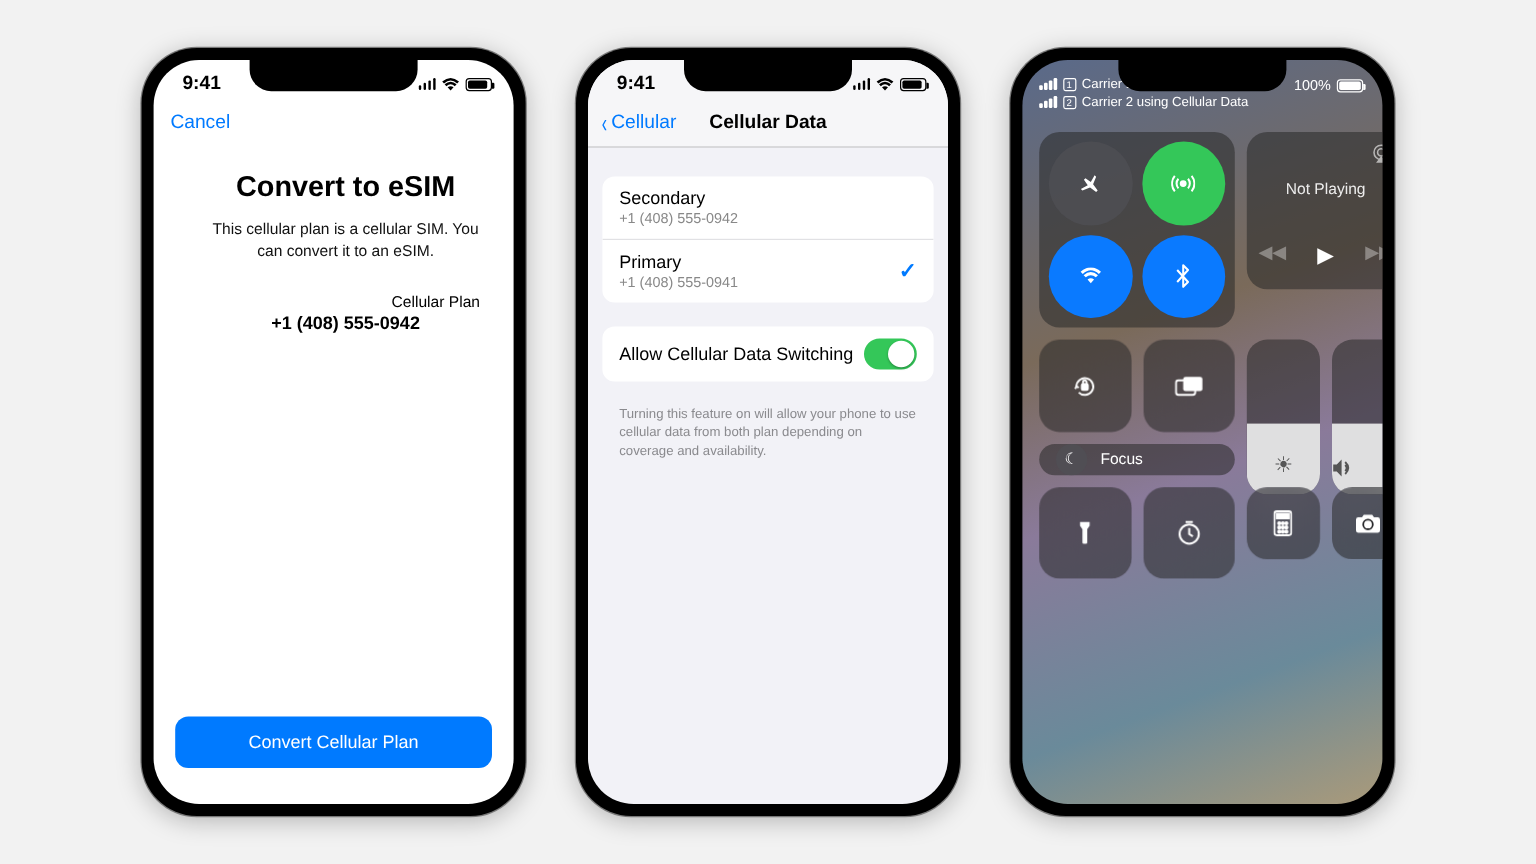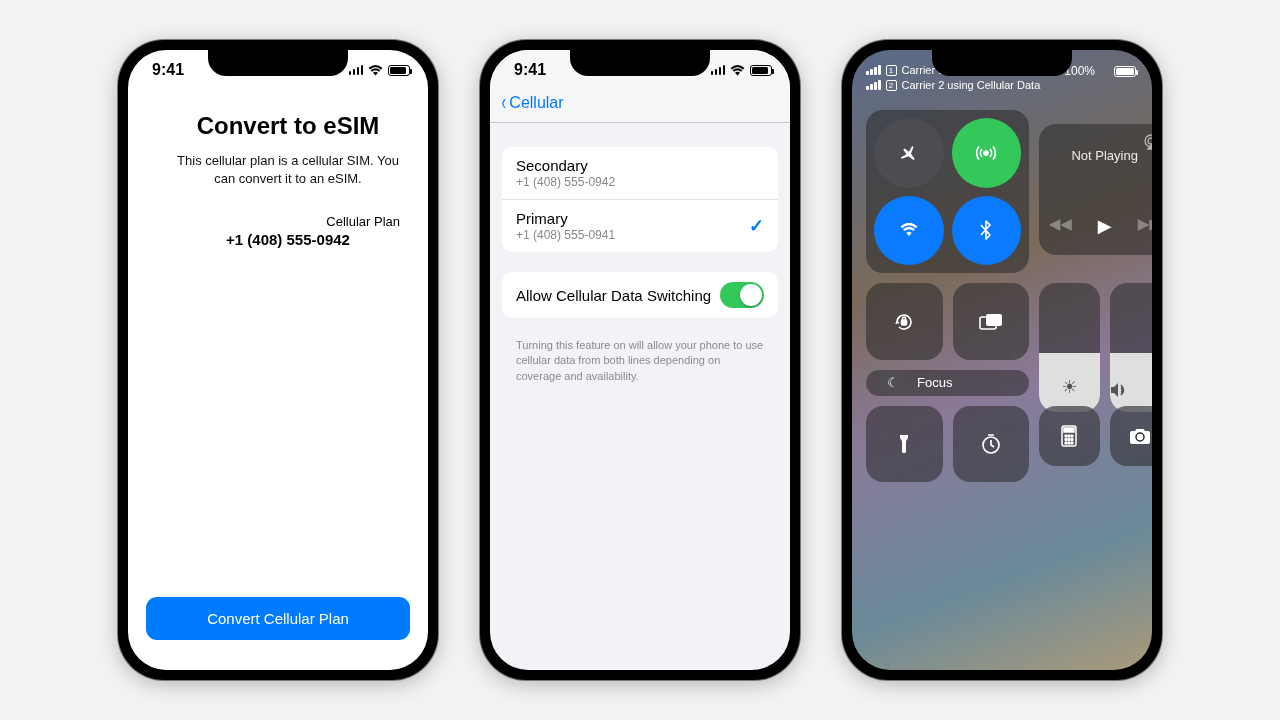--- a/index.html
+++ b/index.html
@@ -80,29 +80,29 @@
   .foot { font-size:11px; color:#8a8a8e; padding:0 14px; line-height:1.4;}
 
   
   .s3 {
     background: linear-gradient(160deg, #5a6a8a 0%, #7a6a5a 35%, #8a7a9a 55%, #6a8a9a 80%, #aa9a7a 100%);
   }
   .s3 .status3 { color:#fff; padding: 14px 14px 6px; font-size:11px; }
   .s3 .line { display:flex; align-items:center; gap:5px; margin-bottom:3px;}
   .s3 .line .sig { color:#fff; }
   .s3 .line .ico { width:11px; height:11px; border:1.3px solid #fff; border-radius:2px; display:flex; align-items:center; justify-content:center; font-size:8px;}
-  .s3 .pct { position:absolute; top:14px; right:16px; display:flex; align-items:center; gap:19px; font-size:12px;justify-content:space-between;}
+  .s3 .pct { position:absolute; top:14px; right:16px; display:flex; align-items:center; gap:5px; font-size:12px;justify-content:space-between;}
   .cc { padding: 10px 14px; display:grid; grid-template-columns: repeat(4, 1fr); gap:10px; }
   .tile { background: rgba(40,40,40,0.55); border-radius:17px; aspect-ratio:1; display:flex; align-items:center; justify-content:center; color:#fff; backdrop-filter: blur(20px);}
   .quad { grid-column: span 2; grid-row: span 2; aspect-ratio:1; background: rgba(40,40,40,0.55); border-radius:17px; padding:8px; display:grid; grid-template-columns:1fr 1fr; gap:8px;}
   .btn { border-radius:50%; display:flex; align-items:center; justify-content:center; color:#fff; font-size:18px;}
   .btn.dark { background: rgba(80,80,85,0.7);}
   .btn.green { background:#34c759;}
   .btn.blue { background:#0a7aff;}
-  .media { grid-column: span 2; grid-row: span 2; aspect-ratio:1; background: rgba(40,40,40,0.55); border-radius:17px; padding:12px; color:#fff; position:relative;margin-top:14px;}
+  .media { grid-column: span 2; grid-row: span 2; aspect-ratio:1; background: rgba(40,40,40,0.55); border-radius:17px; padding:28px; color:#fff; position:relative;}
   .airplay { position:absolute; top:10px; right:10px; opacity:0.6;}
   .np { font-size:13px; margin-top:12px; text-align:center; opacity:0.9;}
   .ctrls { position:absolute; bottom:18px; left:0; right:0; display:flex; justify-content:center; gap:26px; font-size:18px;}
   .ctrls .dim { opacity:0.35; font-size:15px;}
   .tall { grid-row: span 2; aspect-ratio: 0.47; background: rgba(40,40,40,0.55); border-radius:17px; position:relative; overflow:hidden;}
   .tall .fill { position:absolute; bottom:0; left:0; right:0; height:46%; background: rgba(235,235,235,0.92);}
   .tall .ic { position:absolute; bottom:14px; left:0; right:0; text-align:center; font-size:18px; color:#555;}
   .focus { grid-column: span 2; aspect-ratio: auto; height:100%; background: rgba(40,40,40,0.55); border-radius:17px; display:flex; align-items:center; gap:11px; padding:0 14px; color:#fff; font-size:13px;}
   .foc-ic { width:26px; height:26px; border-radius:50%; background: rgba(80,80,85,0.7); display:flex; align-items:center; justify-content:center; font-size:13px;}
   svg { display:block; }
@@ -121,20 +121,23 @@
             <span></span>
             <span></span>
             <span></span>
           </span>
         <svg width="15" height="11" viewBox="0 0 15 11">
             <path d="M7.5 10.5 L5 7.8 Q7.5 5.8 10 7.8 Z M2.5 5.3 Q7.5 1 12.5 5.3 L11 6.8 Q7.5 3.8 4 6.8 Z M0.5 3 Q7.5 -3 14.5 3 L13 4.5 Q7.5 -0.5 2 4.5 Z" fill="currentColor"></path>
           </svg>
         <span class="batt"></span>
       </span>
     </div>
+    <div class="navbar">
+      <span class="cancel">Cancel</span>
+    </div>
     <div class="content">
       <h1>Convert to eSIM</h1>
       <p class="sub">This cellular plan is a cellular SIM. You can convert it to an eSIM.</p>
       <div class="plan-label">Cellular Plan</div>
       <div class="plan-num">+1 (408) 555-0942</div>
     </div>
     <div class="cta">Convert Cellular Plan</div>
   </div>
 </div>
 
@@ -154,20 +157,21 @@
             <path d="M7.5 10.5 L5 7.8 Q7.5 5.8 10 7.8 Z M2.5 5.3 Q7.5 1 12.5 5.3 L11 6.8 Q7.5 3.8 4 6.8 Z M0.5 3 Q7.5 -3 14.5 3 L13 4.5 Q7.5 -0.5 2 4.5 Z" fill="currentColor"></path>
           </svg>
         <span class="batt"></span>
       </span>
     </div>
     <div class="navbar" style="position:relative;">
       <span class="back">
         <span class="chev">‹</span>
         <span>Cellular</span>
       </span>
+      <span class="title">Cellular Data</span>
     </div>
     <div class="body">
       <div class="group">
         <div class="row">
           <div>
             <div class="l">Secondary</div>
             <div class="s">+1 (408) 555-0942</div>
           </div>
         </div>
         <div class="row">
@@ -177,21 +181,21 @@
           </div>
           <span class="check">✓</span>
         </div>
       </div>
       <div class="group">
         <div class="row">
           <div class="l">Allow Cellular Data Switching</div>
           <div class="toggle"></div>
         </div>
       </div>
-      <div class="foot">Turning this feature on will allow your phone to use cellular data from both lines depending on coverage and availability.</div>
+      <div class="foot">Turning this feature on will allow your phone to use cellular data from both plan depending on coverage and availability.</div>
     </div>
   </div>
 </div>
 
 <div class="phone">
   <div class="screen s3">
     <div class="notch"></div>
     <div class="status3">
       <div class="pct">
         <span>100%</span>

